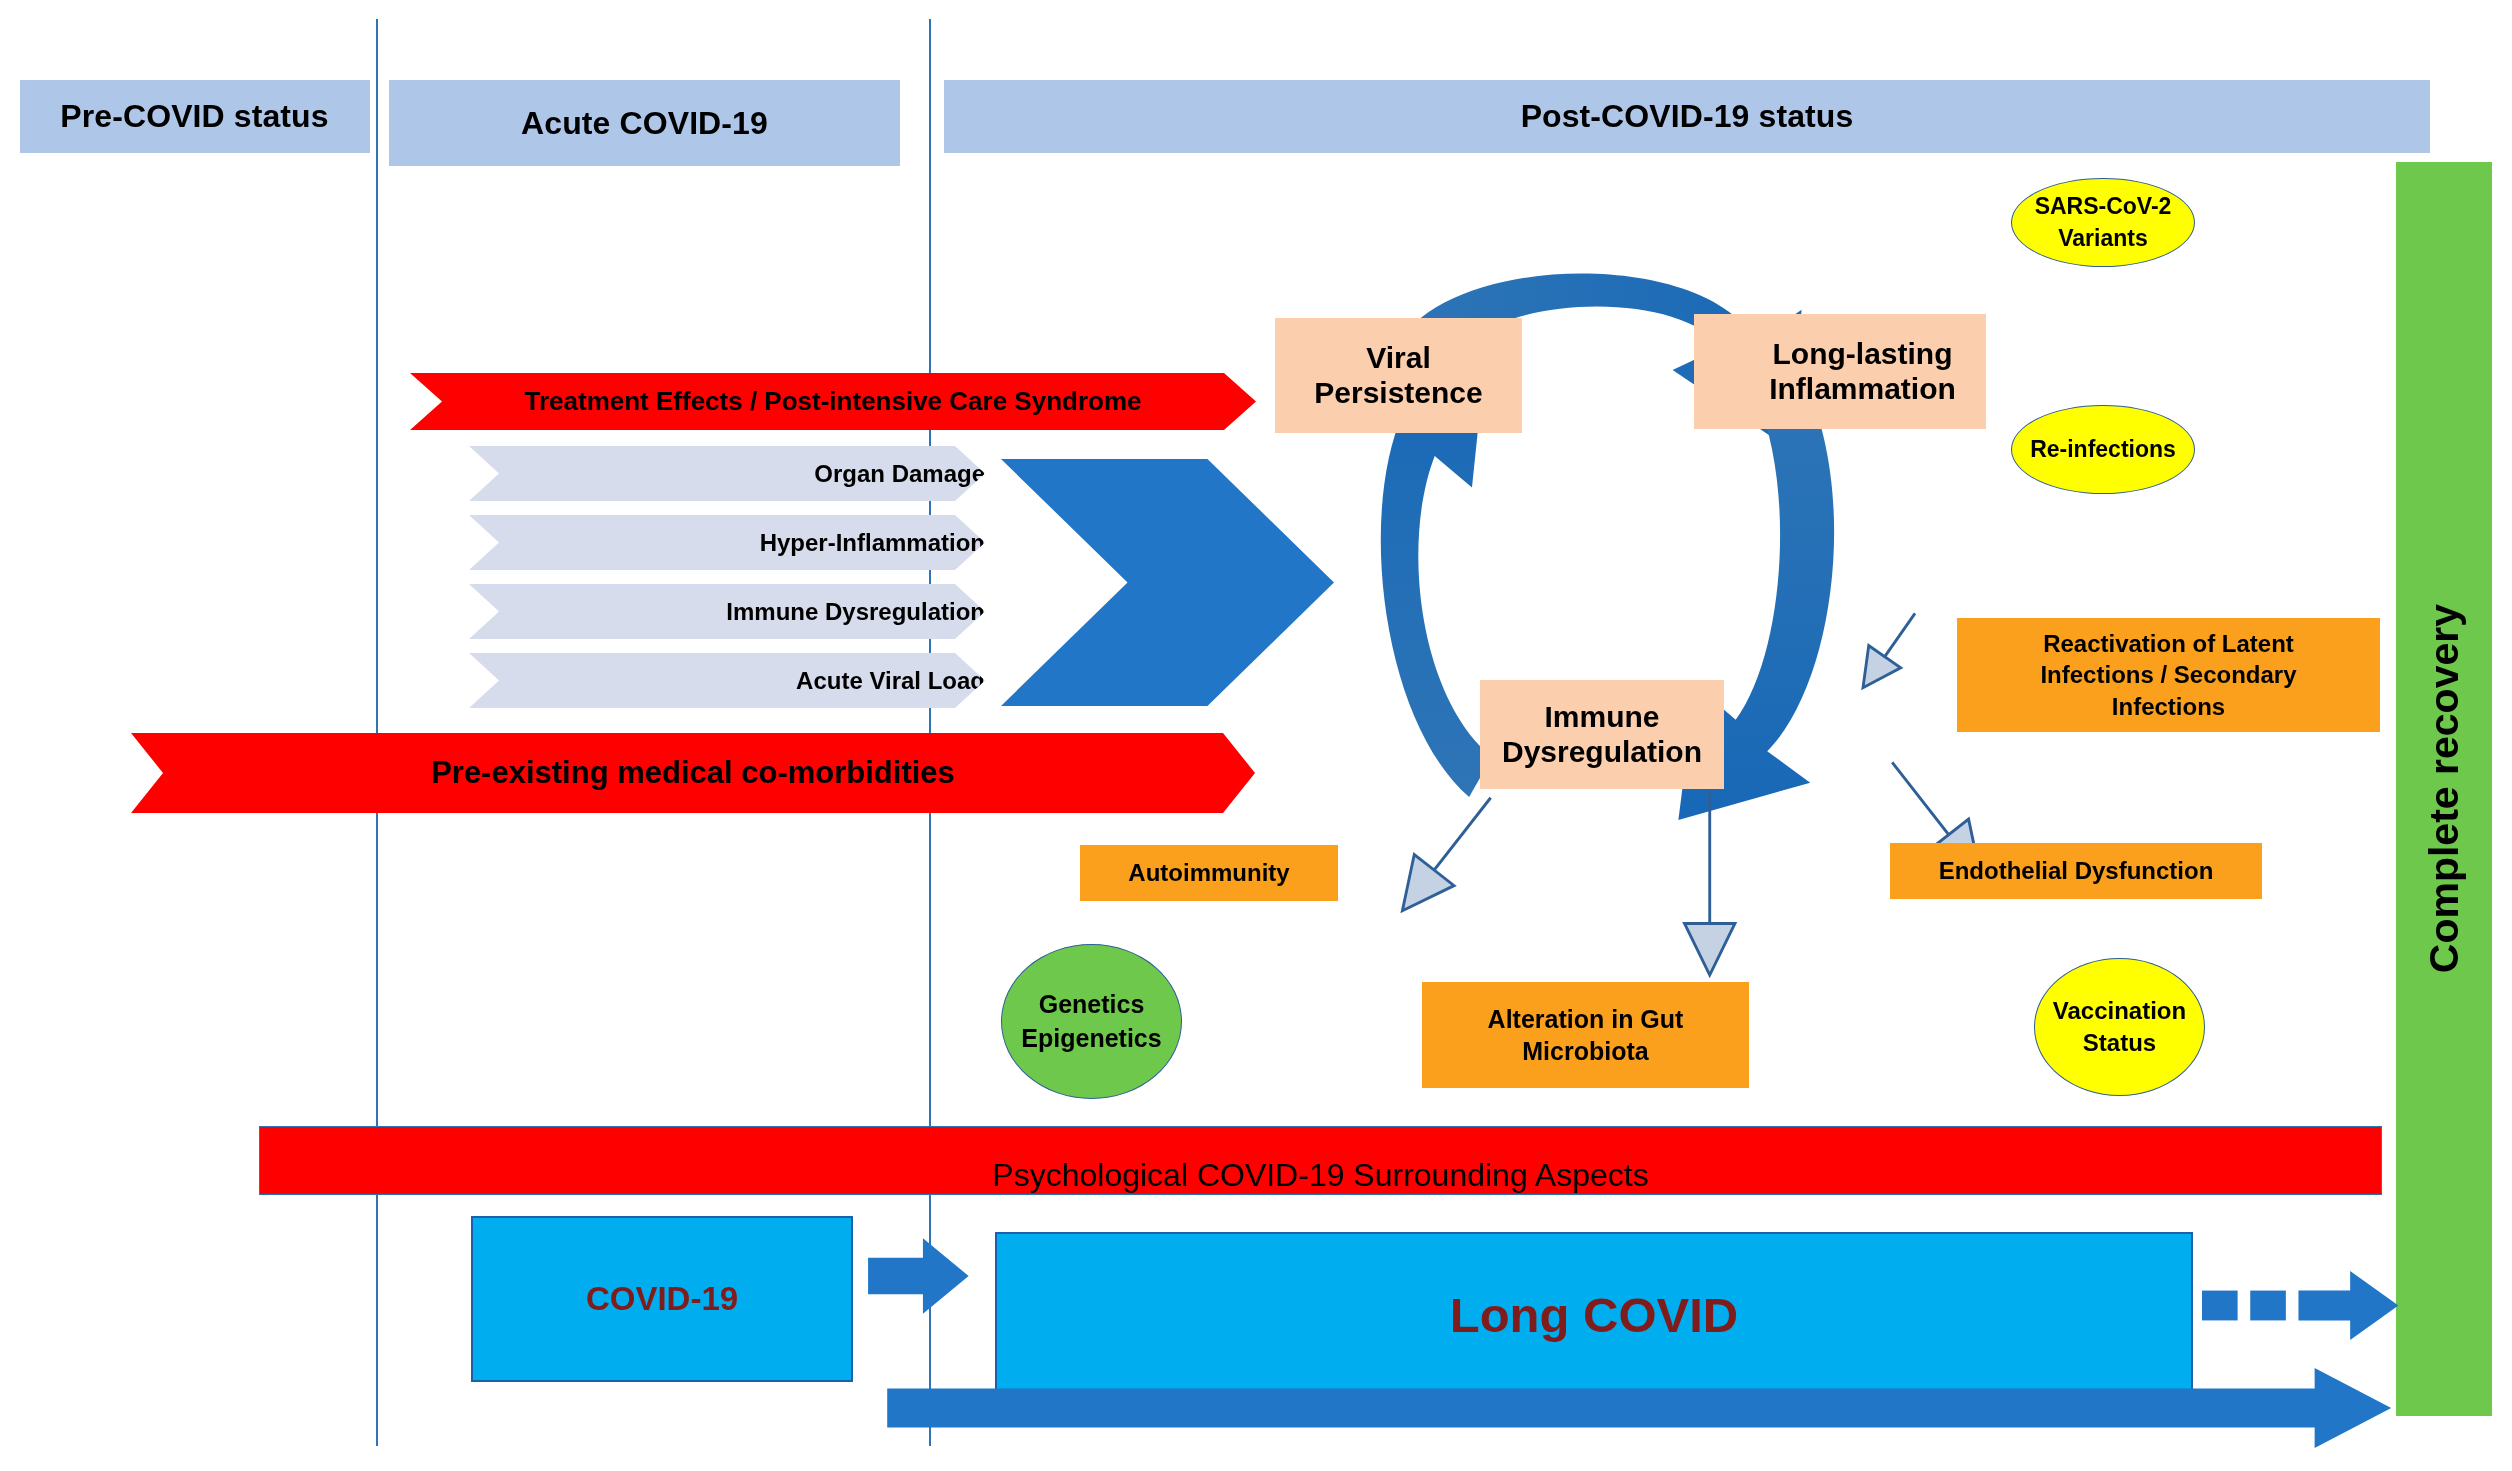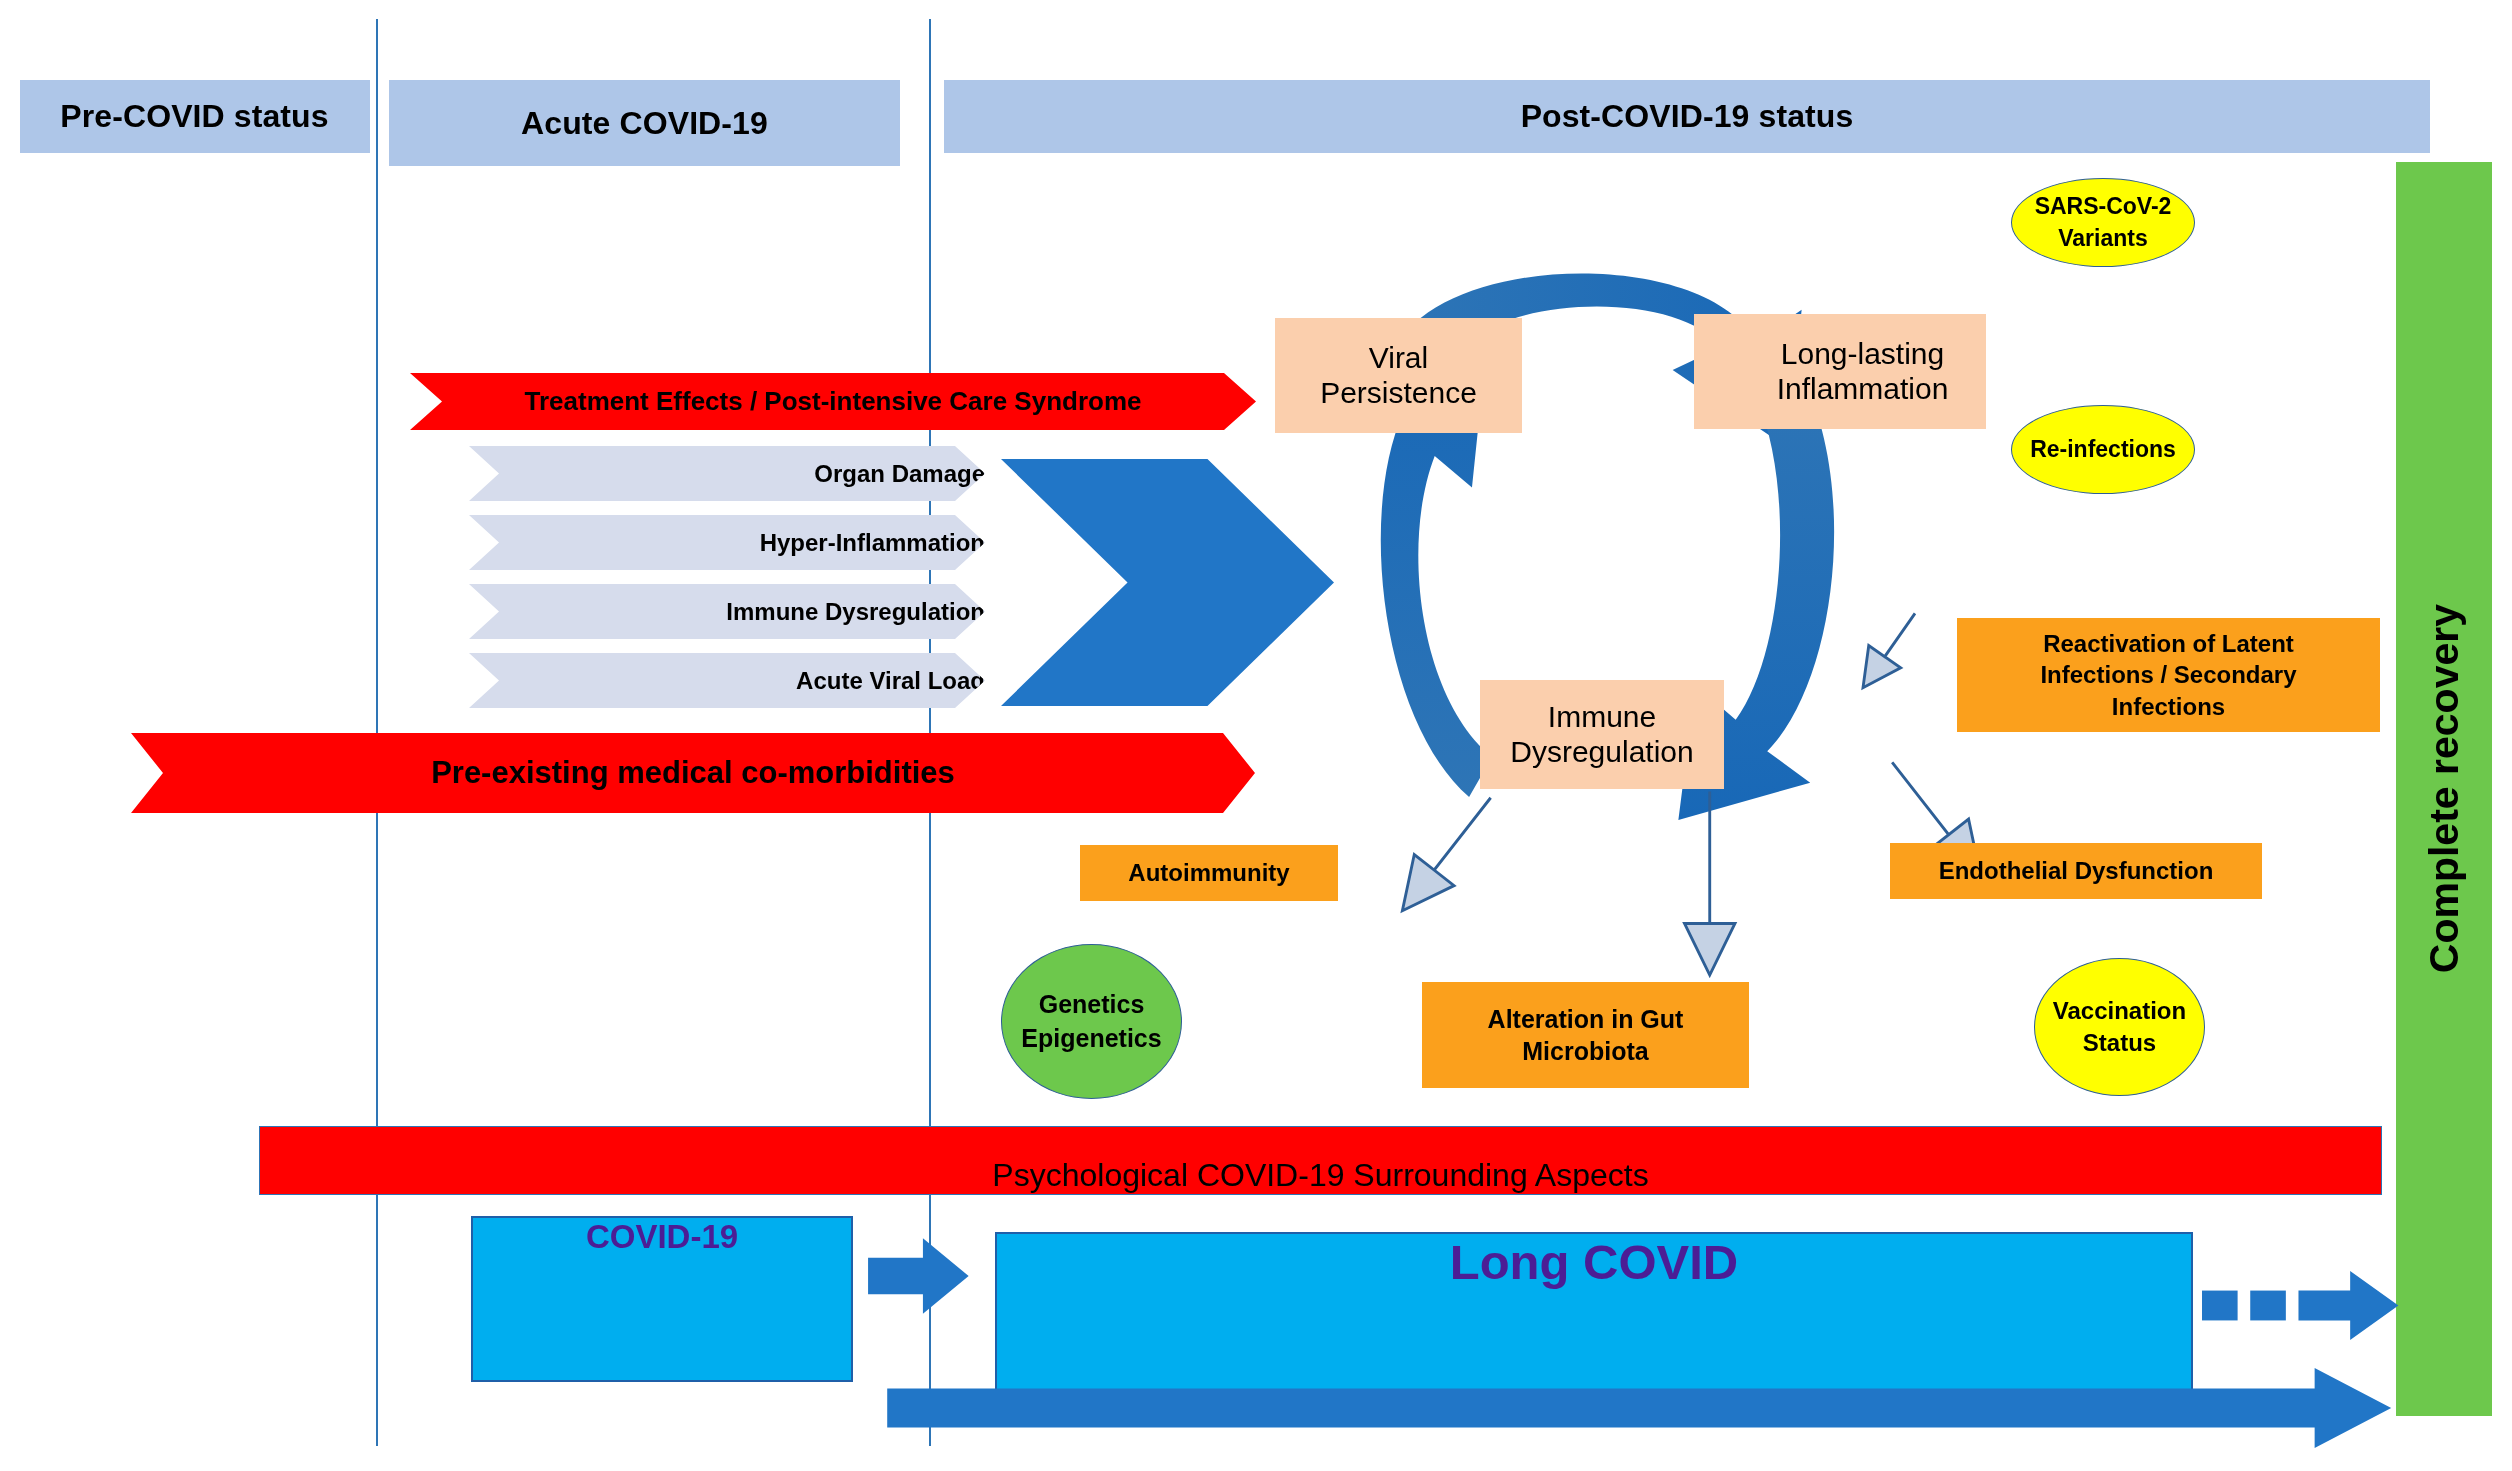--- a/index.html
+++ b/index.html
@@ -38,33 +38,33 @@
     background:#FF0000;
     display:flex;align-items:flex-end;justify-content:center;
     color:#000;font-weight:normal;
     border:1.7px solid #2E75B6;
     box-sizing:border-box;
   }
   
   .peach{
     background:#FBCFAD;
     display:flex;align-items:center;justify-content:center;
-    text-align:center;color:#000;font-weight:normal;line-height:1.16;
+    text-align:center;color:#000;font-weight:bold;line-height:1.16;
   }
   .orange{
     background:#FBA01C;
     display:flex;align-items:center;justify-content:center;
     text-align:center;color:#000;font-weight:bold;line-height:1.3;
   }
   .cyan{
     background:#00AEEF;
     border:2.3px solid #1F5FA9;
     box-sizing:border-box;
-    display:flex;justify-content:center;
-    text-align:center;color:#4c1d95;font-weight:bold;
+    display:flex;align-items:center;justify-content:center;
+    text-align:center;color:#7f1d1d;font-weight:bold;
   }
   .ellipse{
     border-radius:50%;
     border:1.7px solid #2E5F96;
     box-sizing:border-box;
     display:flex;align-items:center;justify-content:center;
     text-align:center;color:#000;font-weight:bold;line-height:1.35;
   }
   .yellow{background:#FFFF00;}
   .green-el{background:#6DC84C;}

